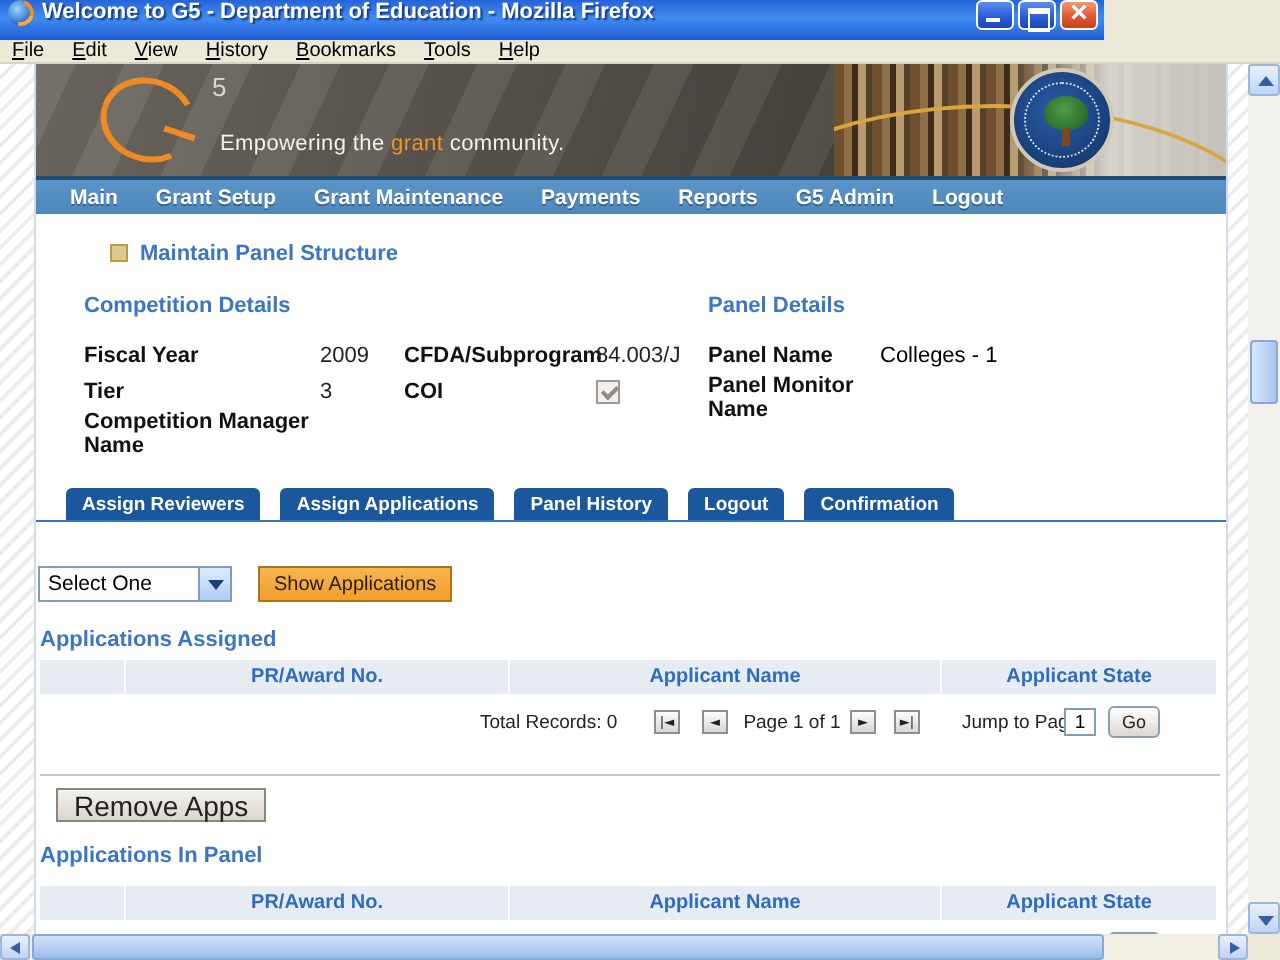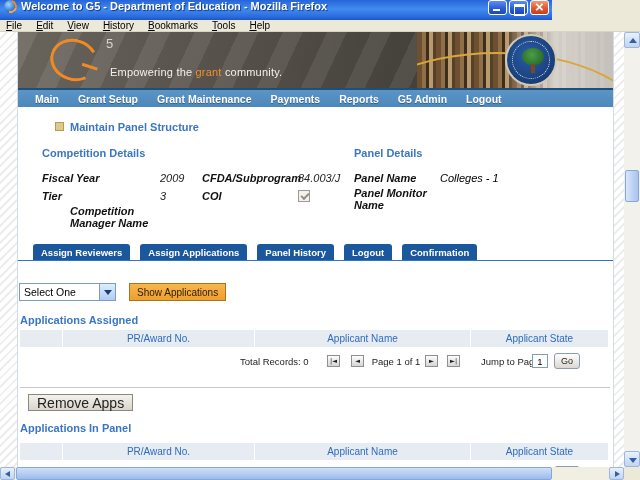--- a/index.html
+++ b/index.html
@@ -72,21 +72,21 @@
   
   .page-title-row { margin:13px 0 0 17px; display:flex; align-items:center; gap:6px; height:13px;padding-left:20px; }
   .page-title-icon { width:9px; height:9px; background:#ddc98f; border:1px solid #b99c4a; }
   .page-title { color:#3b76c4; font-size:11px; font-weight:bold; }
 
   .details-row { display:flex; margin-top:14px; }
   .detail-block { }
   .detail-block.left { width:330px; padding-left:24px; }
   .detail-block.right { flex:1; padding-left:6px; }
   .section-heading { color:#3b76c4; font-size:11px; font-weight:bold; height:14px; }
-  .fields { margin-top:8px;font-style:italic; }
+  .fields { margin-top:8px; }
   .frow { display:grid; grid-template-columns:118px 42px 96px auto; height:17px; align-items:center;
     font-size:11px; margin-bottom:1px; }
   .frow .lbl { font-weight:bold; color:#111; }
   .frow .val { color:#222; }
   .prow { display:grid; grid-template-columns:86px auto; height:17px; align-items:center; font-size:11px; margin-bottom:1px; }
   .prow .lbl { font-weight:bold; color:#111; }
   .checkbox { width:12px; height:12px; border:1px solid #9e9a90; background:#f2f1ee; position:relative; display:inline-block; }
   .checkbox::after { content:""; position:absolute; left:2px; top:2px; width:6px; height:3px;
     border-left:2px solid #8f8d85; border-bottom:2px solid #8f8d85; transform:rotate(-45deg); }
 
@@ -112,21 +112,21 @@
     border-top:5px solid #1c3e6e; border-left:4px solid transparent; border-right:4px solid transparent; }
   .show-btn { height:18px; padding:0 7px; background:linear-gradient(#f7b54f,#ef9f2e);
     border:1px solid #a8741c; font-size:10px; color:#2b1d04; cursor:pointer;
     font-family:"Liberation Sans","DejaVu Sans",sans-serif; }
 
   
   .list-heading { margin:13px 0 0 2px; color:#3b76c4; font-size:11px; font-weight:bold; height:13px; }
   .grid-header { display:grid; grid-template-columns:42px 191px 215px 1fr; gap:1px;
     margin:3px 0 0 2px; width:588px; background:#fff; }
   .grid-header .hcell { background:#e7ecf2; height:17px; line-height:17px; text-align:center;
-    color:#2d6cc0; font-size:10px; font-weight:normal; }
+    color:#2d6cc0; font-size:10px; font-weight:bold; }
   .mt8 { margin-top:8px; }
 
   
   .pager-row { position:relative; height:32px; font-size:9.5px; color:#222; }
   .pg-total { position:absolute; left:222px; top:9px; }
   .pg-btn { position:absolute; top:8px; width:13px; height:12px; border:1px solid #8f8f8f;
     background:linear-gradient(#fdfdfd,#d6d6d6); font-size:6.5px; line-height:10px; text-align:center;
     padding:0; cursor:pointer; color:#222; font-family:"DejaVu Sans",sans-serif; }
   .pg-first { left:309px; } .pg-prev { left:333px; } .pg-next { left:407px; } .pg-last { left:429px; }
   .pg-page { position:absolute; left:352px; top:9px; width:52px; text-align:center; }
@@ -233,21 +233,21 @@
             <span class="lbl">CFDA/Subprogram</span>
             <span class="val">84.003/J</span>
           </div>
           <div class="frow">
             <span class="lbl">Tier</span>
             <span class="val">3</span>
             <span class="lbl">COI</span>
             <span class="checkbox"></span>
           </div>
           <div class="frow">
-            <span class="lbl" style="grid-column:1/span 1;margin-left:28px;">Competition Manager Name</span>
+            <span class="lbl" style="grid-column:1/span 1;">Competition Manager Name</span>
           </div>
         </div>
       </div>
       <div class="detail-block right">
         <div class="section-heading">Panel Details</div>
         <div class="fields">
           <div class="prow">
             <span class="lbl">Panel Name</span>
             <span class="val">Colleges - 1</span>
           </div>

